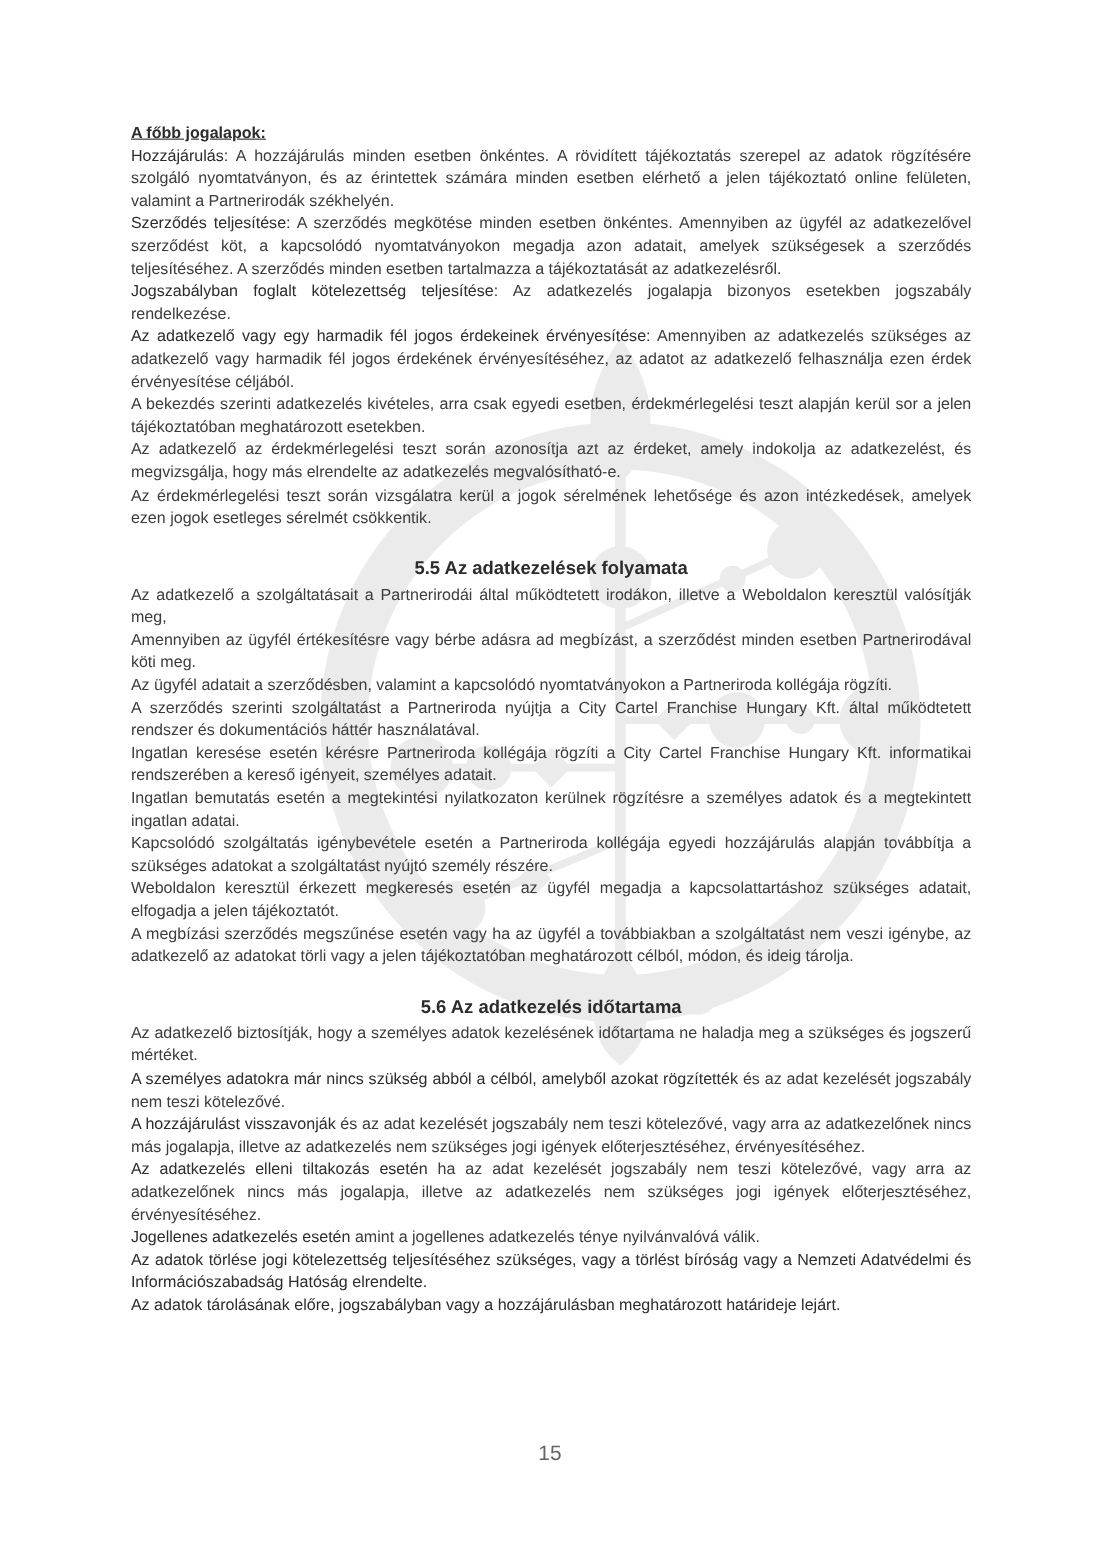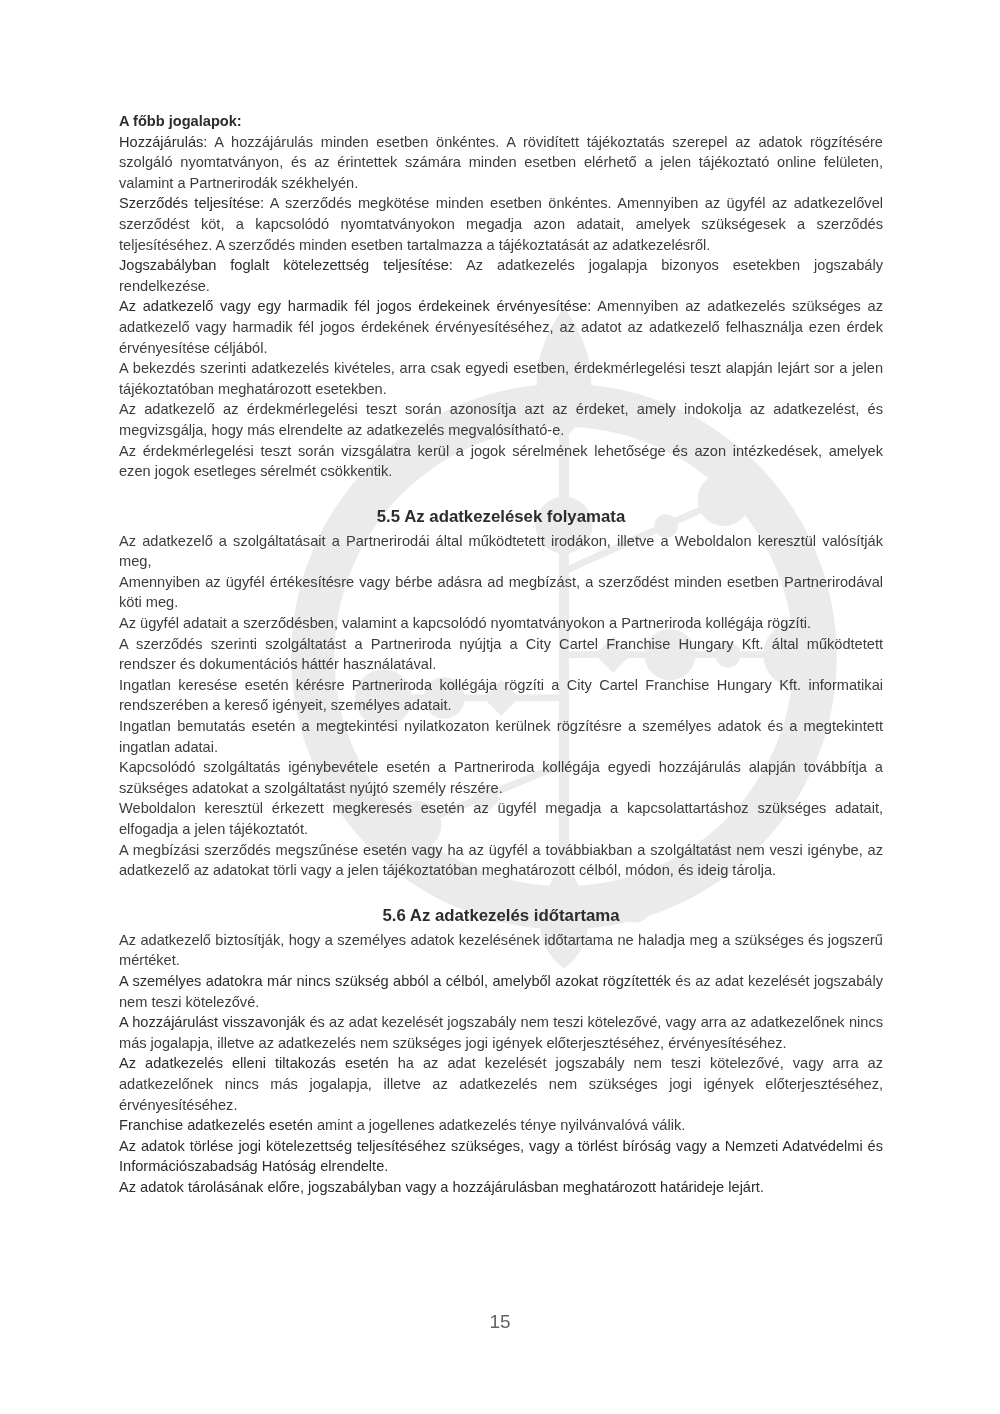--- a/index.html
+++ b/index.html
@@ -23,20 +23,21 @@
     left: 119px; top: 111px;
     width: 764px;
     z-index: 1;
     font-size: 14.6px;
     line-height: 20.6px;
   }
   .content p { margin: 0; text-align: justify; }
   .content p b { font-weight: normal; color: #2c2c2c; }
   .h-underline {
     font-weight: bold;
+    text-decoration: underline;
     color: #2c2c2c;
     text-align: right;
   }
   h2.sec {
     font-size: 16.8px;
     line-height: 22px;
     font-weight: bold;
     color: #2c2c2c;
     margin: 24px 0 3px 0;
     text-align: center;
@@ -84,41 +85,41 @@
   </svg>
 
   <div class="content">
 
     <p class="h-underline">A főbb jogalapok:</p>
 
     <p><b>Hozzájárulás:</b><span> A hozzájárulás minden esetben önkéntes.  A rövidített tájékoztatás szerepel az adatok rögzítésére szolgáló nyomtatványon, és az érintettek számára minden esetben elérhető a jelen tájékoztató online felületen, valamint a Partnerirodák székhelyén.</span></p>
     <p><b>Szerződés teljesítése:</b><span> A szerződés megkötése minden esetben önkéntes. Amennyiben az ügyfél az adatkezelővel szerződést köt, a kapcsolódó nyomtatványokon megadja azon adatait, amelyek szükségesek a szerződés teljesítéséhez. A szerződés minden esetben tartalmazza a tájékoztatását az adatkezelésről.</span></p>
     <p><b>Jogszabályban foglalt kötelezettség teljesítése:</b><span> Az adatkezelés jogalapja bizonyos esetekben jogszabály rendelkezése.</span></p>
     <p><b>Az adatkezelő vagy egy harmadik fél jogos érdekeinek érvényesítése:</b><span> Amennyiben az adatkezelés szükséges az adatkezelő vagy harmadik fél jogos érdekének érvényesítéséhez, az adatot az adatkezelő felhasználja ezen érdek érvényesítése céljából.</span></p>
-    <p><span>A bekezdés szerinti adatkezelés kivételes, arra csak egyedi esetben, érdekmérlegelési teszt alapján lejárt sor a jelen tájékoztatóban meghatározott esetekben.</span></p>
+    <p><span>A bekezdés szerinti adatkezelés kivételes, arra csak egyedi esetben, érdekmérlegelési teszt alapján kerül sor a jelen tájékoztatóban meghatározott esetekben.</span></p>
     <p><span>Az adatkezelő az érdekmérlegelési teszt során azonosítja azt az érdeket, amely indokolja az adatkezelést, és megvizsgálja, hogy más elrendelte az adatkezelés megvalósítható-e.</span></p>
     <p><span>Az érdekmérlegelési teszt során vizsgálatra kerül a jogok sérelmének lehetősége és azon intézkedések, amelyek ezen jogok esetleges sérelmét csökkentik.</span></p>
 
     <h2 class="sec">5.5 Az adatkezelések folyamata</h2>
     <p><span>Az adatkezelő a szolgáltatásait a Partnerirodái által működtetett irodákon, illetve a Weboldalon keresztül valósítják meg,</span></p>
     <p><span>Amennyiben az ügyfél értékesítésre vagy bérbe adásra ad megbízást, a szerződést minden esetben Partnerirodával köti meg.</span></p>
     <p><span>Az ügyfél adatait a szerződésben, valamint a kapcsolódó nyomtatványokon a Partneriroda kollégája rögzíti.</span></p>
     <p><span>A szerződés szerinti szolgáltatást a Partneriroda nyújtja a City Cartel Franchise Hungary Kft. által működtetett rendszer és dokumentációs háttér használatával.</span></p>
     <p><span>Ingatlan keresése esetén kérésre Partneriroda kollégája rögzíti a City Cartel Franchise Hungary Kft. informatikai rendszerében a kereső igényeit, személyes adatait.</span></p>
     <p><span>Ingatlan bemutatás esetén a megtekintési nyilatkozaton kerülnek rögzítésre a személyes adatok és a megtekintett ingatlan adatai.</span></p>
     <p><span>Kapcsolódó szolgáltatás igénybevétele esetén a Partneriroda kollégája egyedi hozzájárulás alapján továbbítja a szükséges adatokat a szolgáltatást nyújtó személy részére.</span></p>
     <p><span>Weboldalon keresztül érkezett megkeresés esetén az ügyfél megadja a kapcsolattartáshoz szükséges adatait, elfogadja a jelen tájékoztatót.</span></p>
     <p><span>A megbízási szerződés megszűnése esetén vagy ha az ügyfél a továbbiakban a szolgáltatást nem veszi igénybe, az adatkezelő az adatokat törli vagy a jelen tájékoztatóban meghatározott célból, módon, és ideig tárolja.</span></p>
 
     <h2 class="sec">5.6 Az adatkezelés időtartama</h2>
     <p><span>Az adatkezelő biztosítják, hogy a személyes adatok kezelésének időtartama ne haladja meg a szükséges és jogszerű mértéket.</span></p>
     <p><b>A személyes adatokra már nincs szükség abból a célból, amelyből azokat rögzítették</b><span> és az adat kezelését jogszabály nem teszi kötelezővé.</span></p>
     <p><b>A hozzájárulást visszavonják</b><span> és az adat kezelését jogszabály nem teszi kötelezővé, vagy arra az adatkezelőnek nincs más jogalapja, illetve az adatkezelés nem szükséges jogi igények előterjesztéséhez, érvényesítéséhez.</span></p>
     <p><b>Az adatkezelés elleni tiltakozás esetén</b><span> ha az adat kezelését jogszabály nem teszi kötelezővé, vagy arra az adatkezelőnek nincs más jogalapja, illetve az adatkezelés nem szükséges jogi igények előterjesztéséhez, érvényesítéséhez.</span></p>
-    <p><b>Franchise adatkezelés esetén</b><span> amint a jogellenes adatkezelés ténye nyilvánvalóvá válik.</span></p>
+    <p><b>Jogellenes adatkezelés esetén</b><span> amint a jogellenes adatkezelés ténye nyilvánvalóvá válik.</span></p>
     <p><b>Az adatok törlése jogi kötelezettség teljesítéséhez szükséges, vagy a törlést bíróság vagy a Nemzeti Adatvédelmi és Információszabadság Hatóság elrendelte.</b></p>
     <p><b>Az adatok tárolásának előre, jogszabályban vagy a hozzájárulásban meghatározott határideje lejárt.</b></p>
 
   </div>
 
   <div class="page-number">15</div>
 
 </div>
 
 </body></html>

